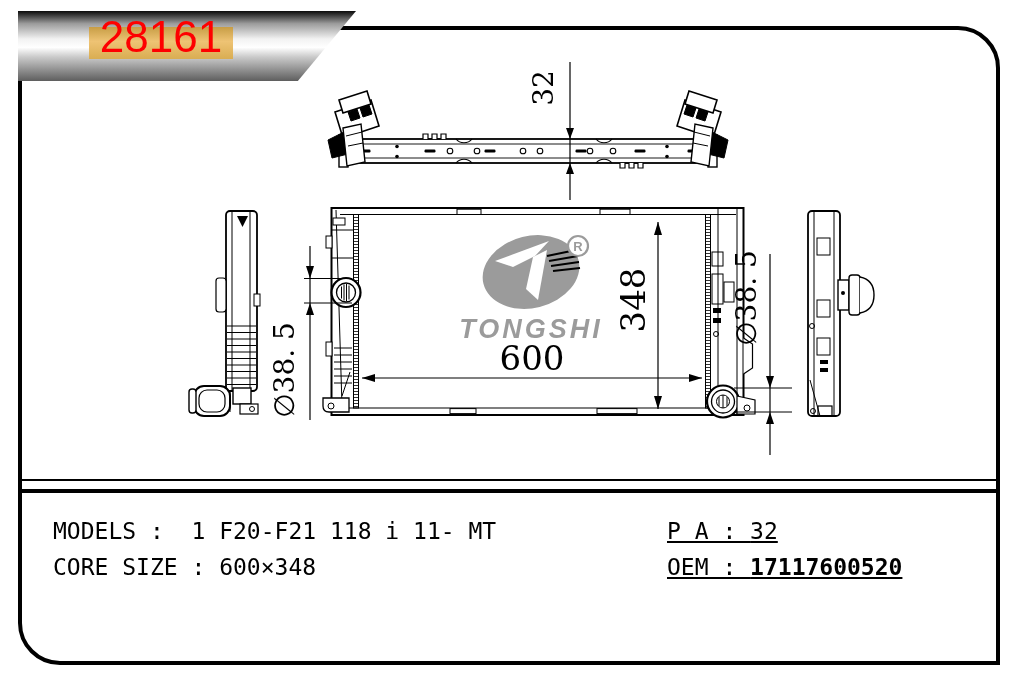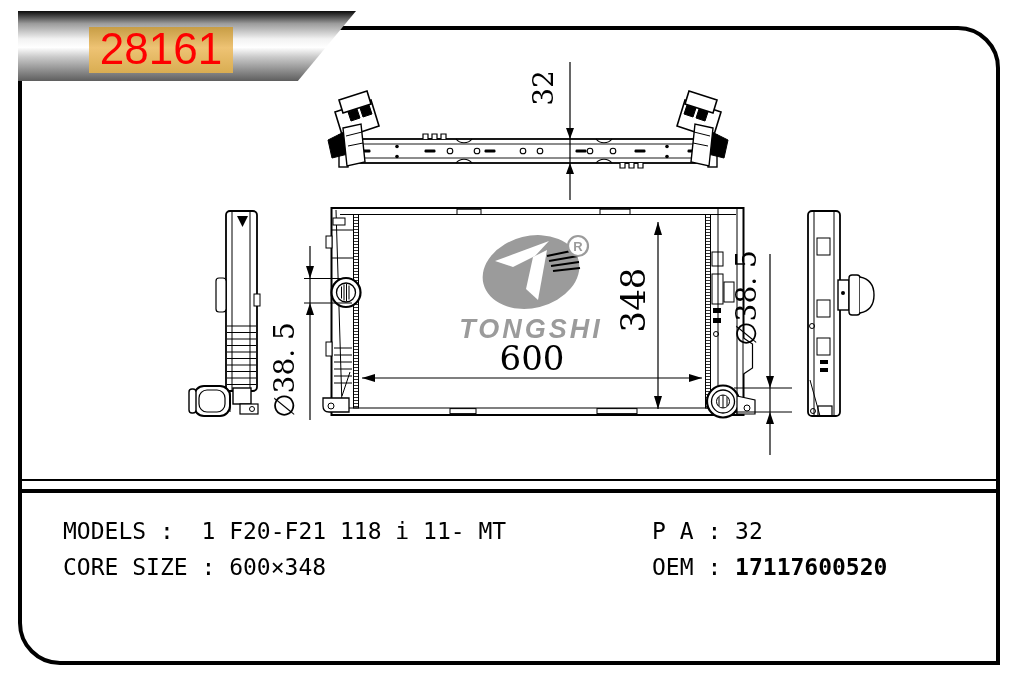--- a/index.html
+++ b/index.html
@@ -7,38 +7,38 @@
           font-family:"Liberation Sans",sans-serif;}
   
   .frame{position:absolute;left:18px;top:26px;width:982px;height:639px;box-sizing:border-box;
          border:4px solid #000;border-radius:42px 42px 0 42px;z-index:1;}
   .divider-thin{position:absolute;left:20px;top:479px;width:978px;height:2px;background:#000;z-index:2;}
   .divider-thick{position:absolute;left:20px;top:489px;width:978px;height:4px;background:#000;z-index:2;}
   
   .badge{position:absolute;left:18px;top:11px;width:338px;height:70px;z-index:5;
          background:linear-gradient(180deg,#0a0a0a 0%,#9b9b9b 18%,#f2f2f2 40%,#ffffff 52%,#c9c9c9 66%,#5e5e5e 100%);
          clip-path:polygon(0 0,100% 0,82.8% 100%,0 100%);}
-  .badge-plate{position:absolute;left:71px;top:16px;width:144px;height:46px;
+  .badge-plate{position:absolute;left:71px;top:16px;width:144px;height:32px;
          background:linear-gradient(180deg,#c79d45,#eec374 45%,#d9ad52);
-         display:flex;align-items:flex-start;justify-content:center;}
+         display:flex;align-items:flex-end;justify-content:center;}
   .badge-num{color:#fe0000;font-size:44px;font-family:"Liberation Sans",sans-serif;line-height:1;}
   
   svg.drawing{position:absolute;left:0;top:0;width:1021px;height:682px;z-index:3;}
   svg .w{fill:#ffffff;stroke:#000;}
   svg .n{fill:none;stroke:#000;}
   svg line,svg path.t,svg rect.t,svg circle.t{stroke:#000;fill:none;}
   .dim-text{font-family:"DejaVu Serif",serif;fill:#000;stroke:none;}
   .logo-brand{font-family:"Liberation Sans",sans-serif;font-weight:bold;font-style:italic;
               letter-spacing:3px;fill:#9b9b9b;stroke:none;font-size:27px;}
   .logo-r{font-family:"Liberation Sans",sans-serif;font-weight:bold;fill:#9b9b9b;stroke:none;font-size:13px;}
   
   .specs-col{position:absolute;z-index:4;font-family:"DejaVu Sans Mono","Liberation Mono",monospace;
              font-size:23px;color:#000;top:514px;}
-  .specs-left{left:63px;}
-  .specs-right{left:652px;}
+  .specs-left{left:53px;}
+  .specs-right{left:667px;text-decoration:underline;}
   .spec-row{height:35.5px;line-height:35.5px;white-space:pre;}
   .spec-row .bold{font-weight:bold;}
 </style>
 </head>
 <body>
 
 <div class="canvas">
 
   <div class="frame"></div>
   <div class="divider-thin"></div>

